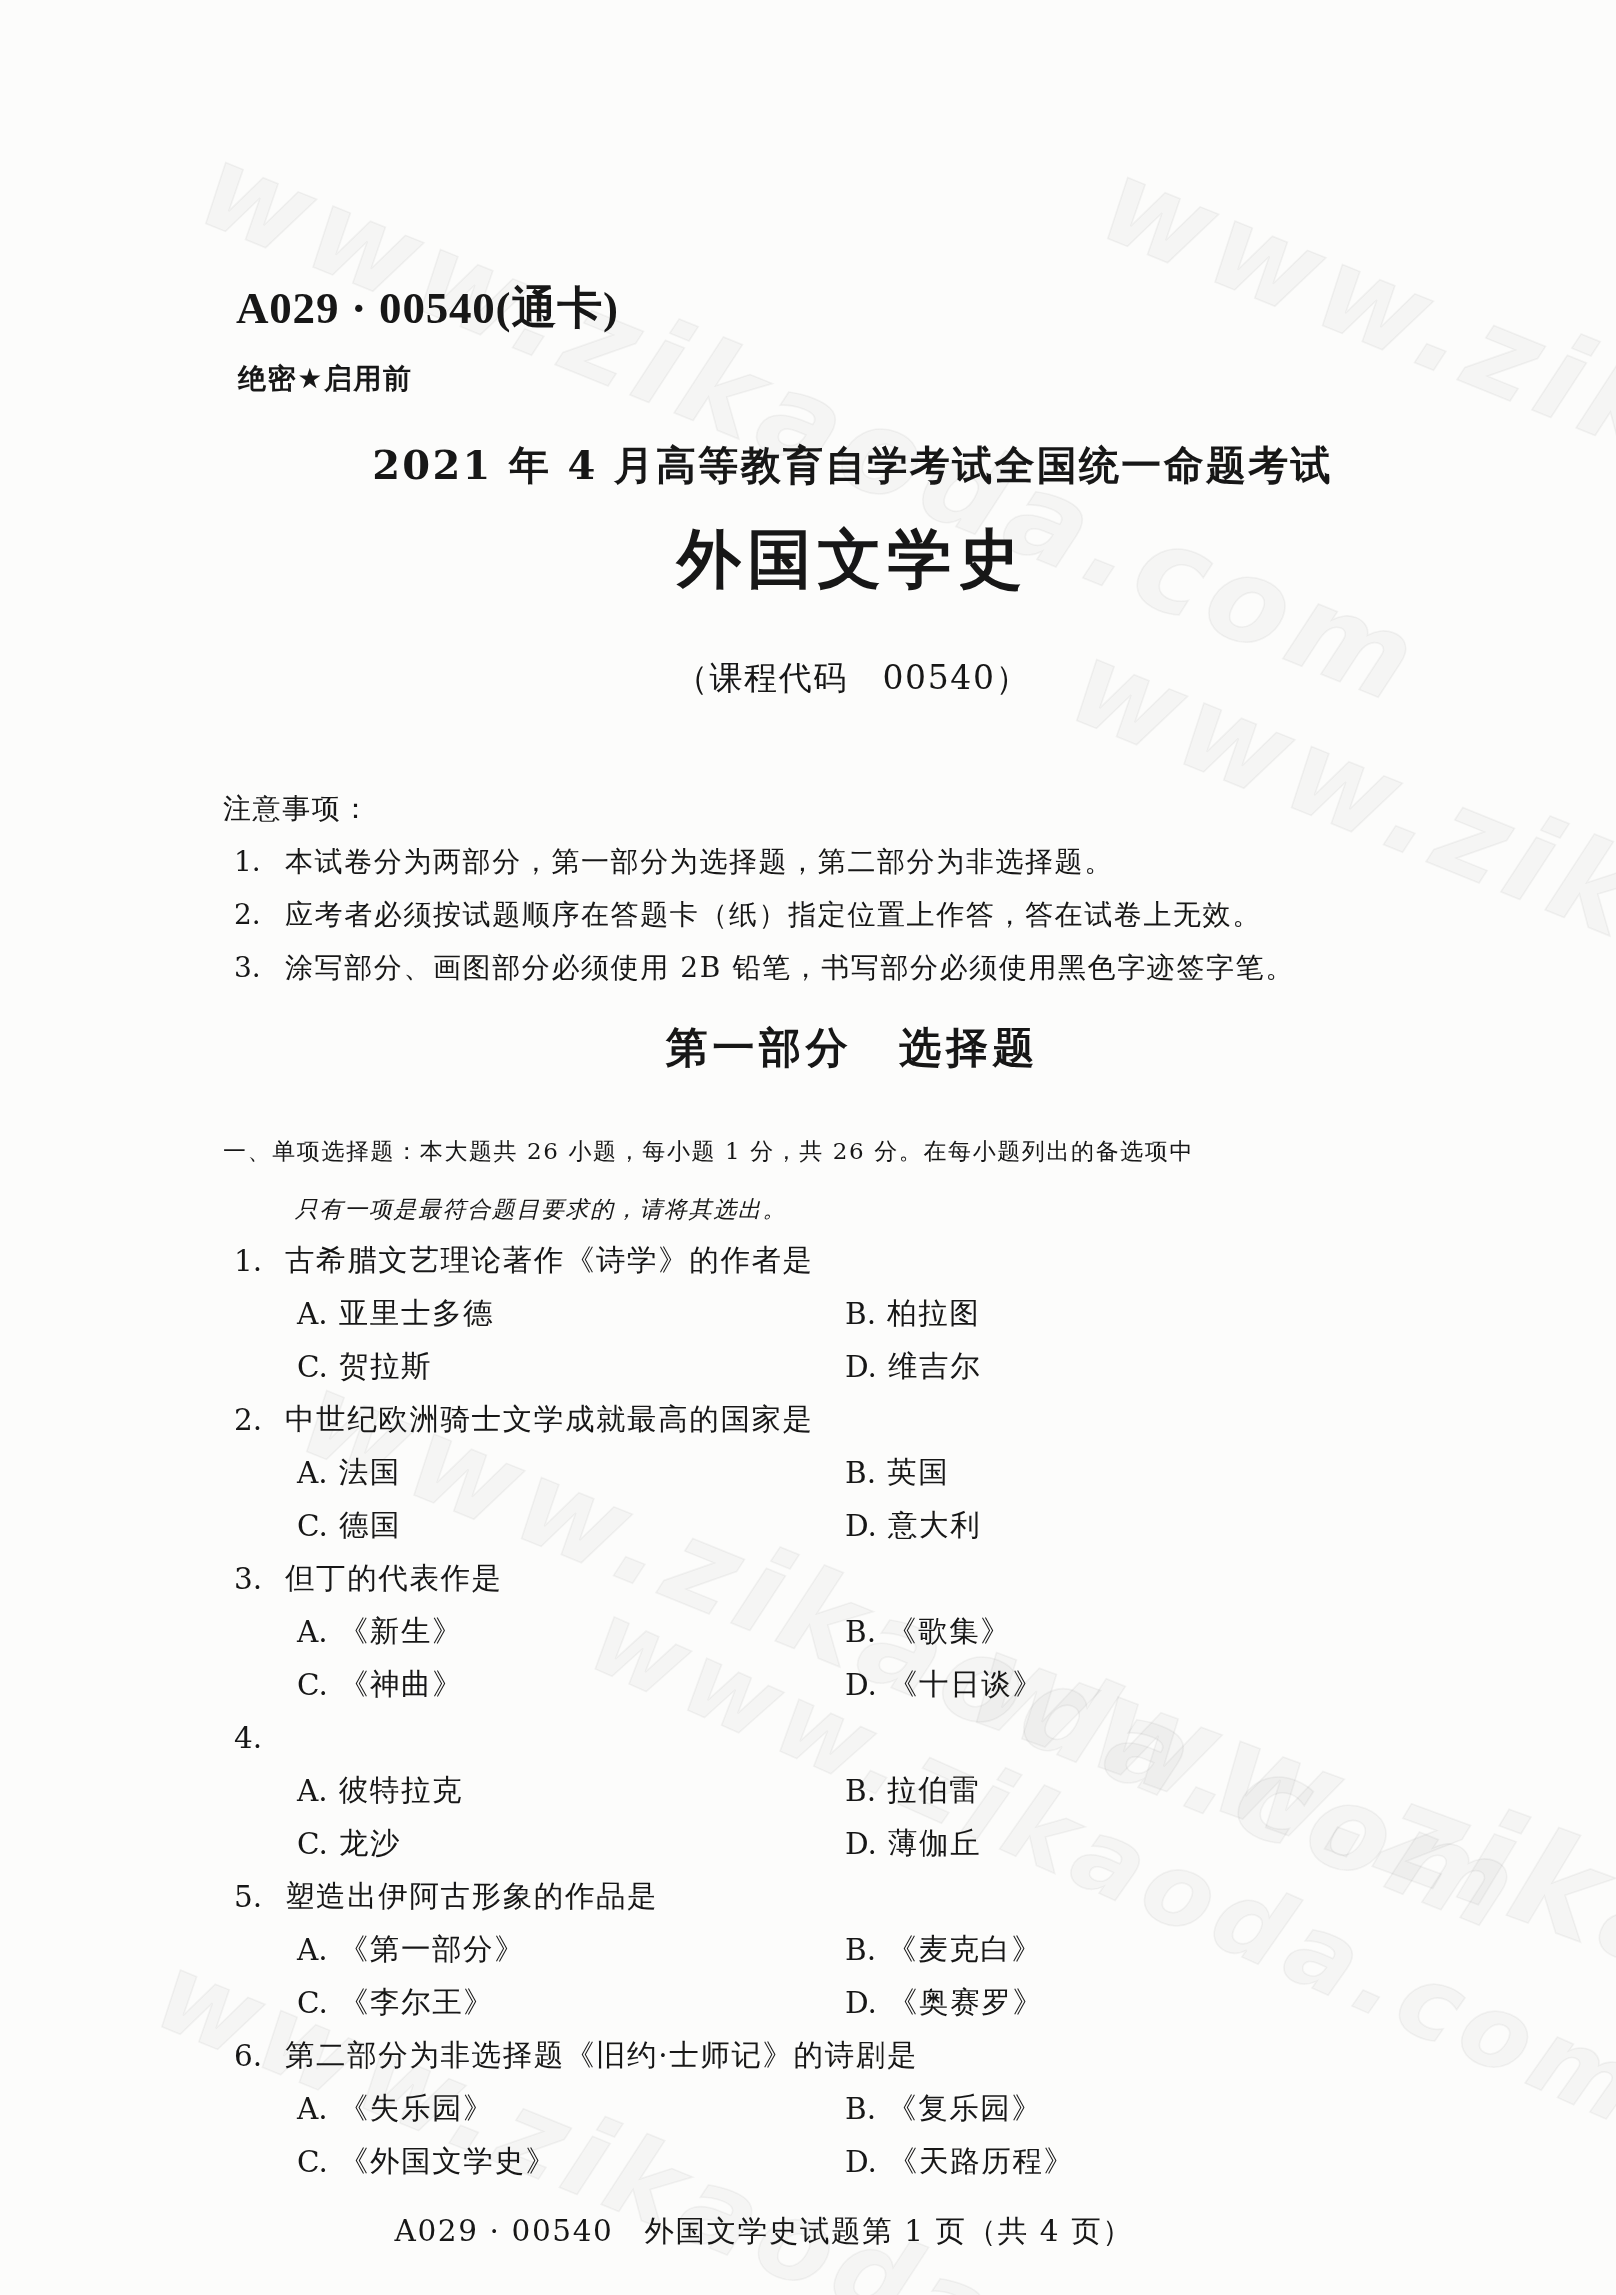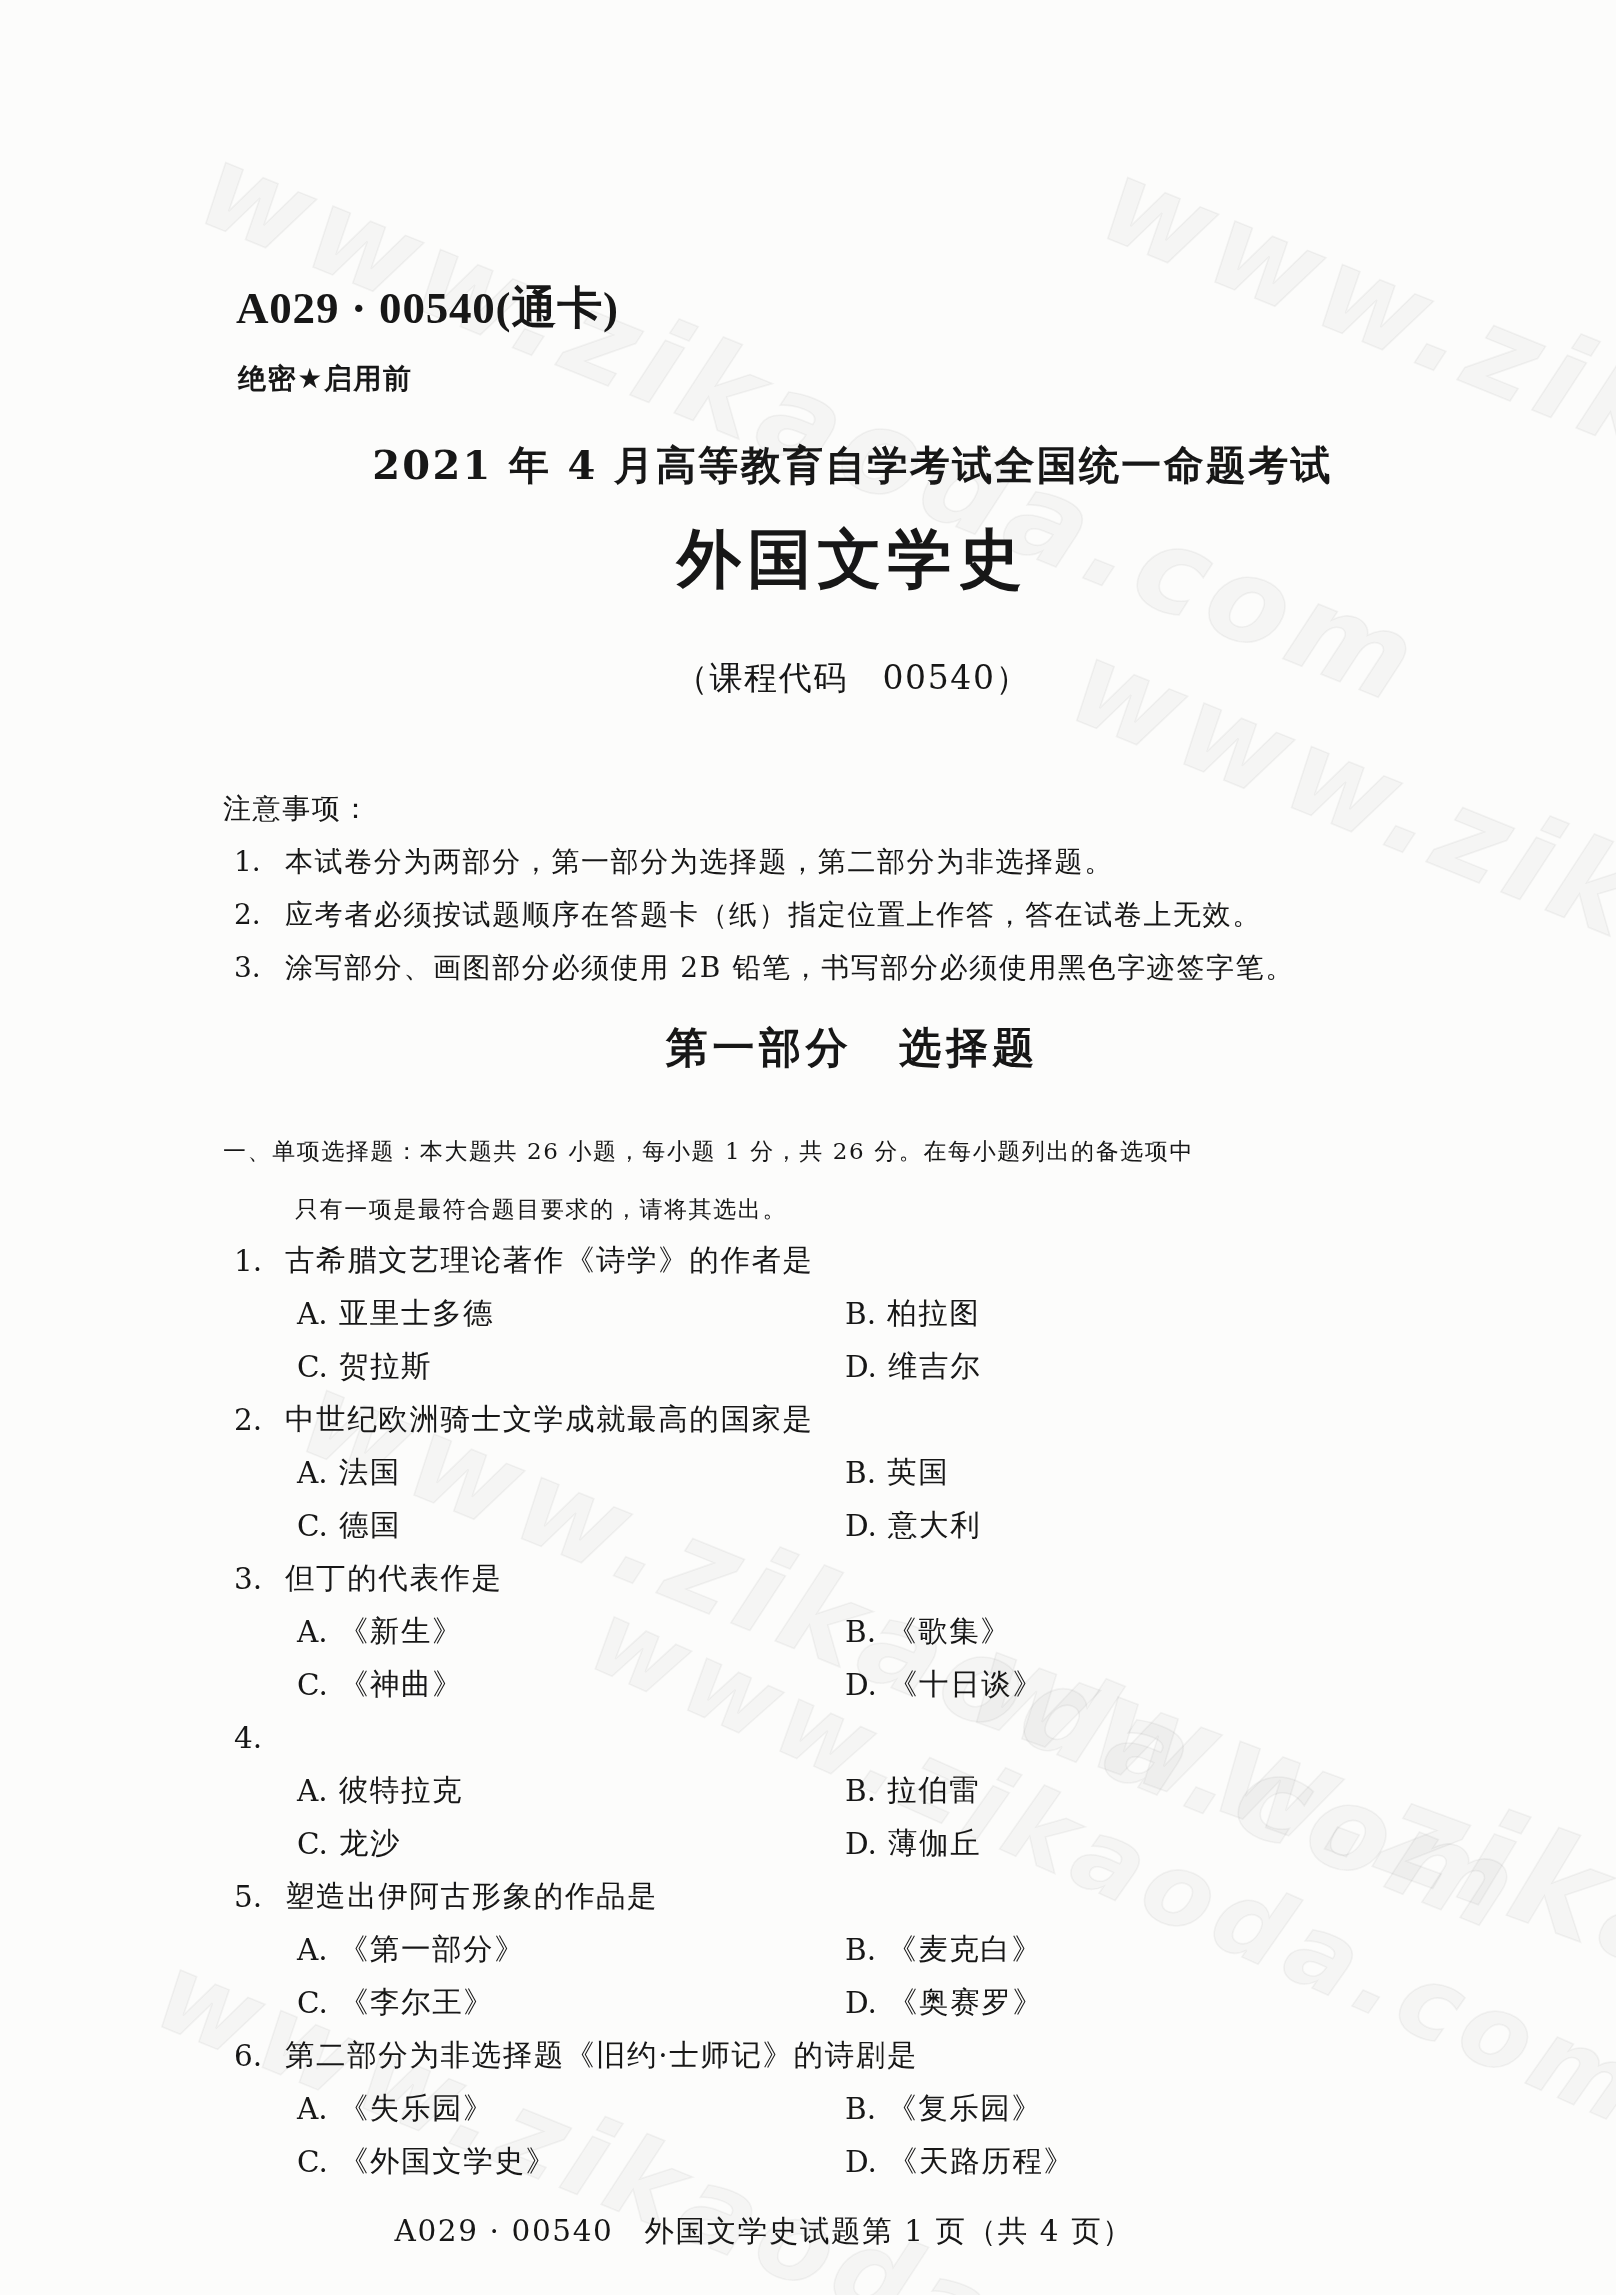--- a/index.html
+++ b/index.html
@@ -63,21 +63,21 @@
   .notice-item{height:53px;display:flex;align-items:center;padding-left:11px;letter-spacing:1.6px;}
   .notice-num{display:inline-block;min-width:51px;letter-spacing:0;}
 
   
   .part-heading{
     position:absolute;left:83px;top:1020px;width:1539px;
     text-align:center;font-size:42px;font-weight:700;letter-spacing:4.7px;
   }
   .intro{position:absolute;left:223px;top:1122px;width:1197px;font-size:23px;}
   .intro-line{height:58px;display:flex;align-items:center;letter-spacing:1.6px;}
-  .intro-line.l2{padding-left:72px;}
+  .intro-line.l2{padding-left:72px;font-style:italic;}
 
   
   .questions{position:absolute;left:223px;top:1234px;width:1228px;font-size:29.5px;}
   .q-stem-row{height:53px;display:flex;align-items:center;padding-left:11px;letter-spacing:1.6px;}
   .q-num{display:inline-block;min-width:51px;letter-spacing:0;}
   .q-options{display:grid;grid-template-columns:548px auto;padding-left:74px;}
   .opt{height:53px;display:flex;align-items:center;letter-spacing:1.6px;}
   .opt-label{margin-right:11px;letter-spacing:0;}
 
   

